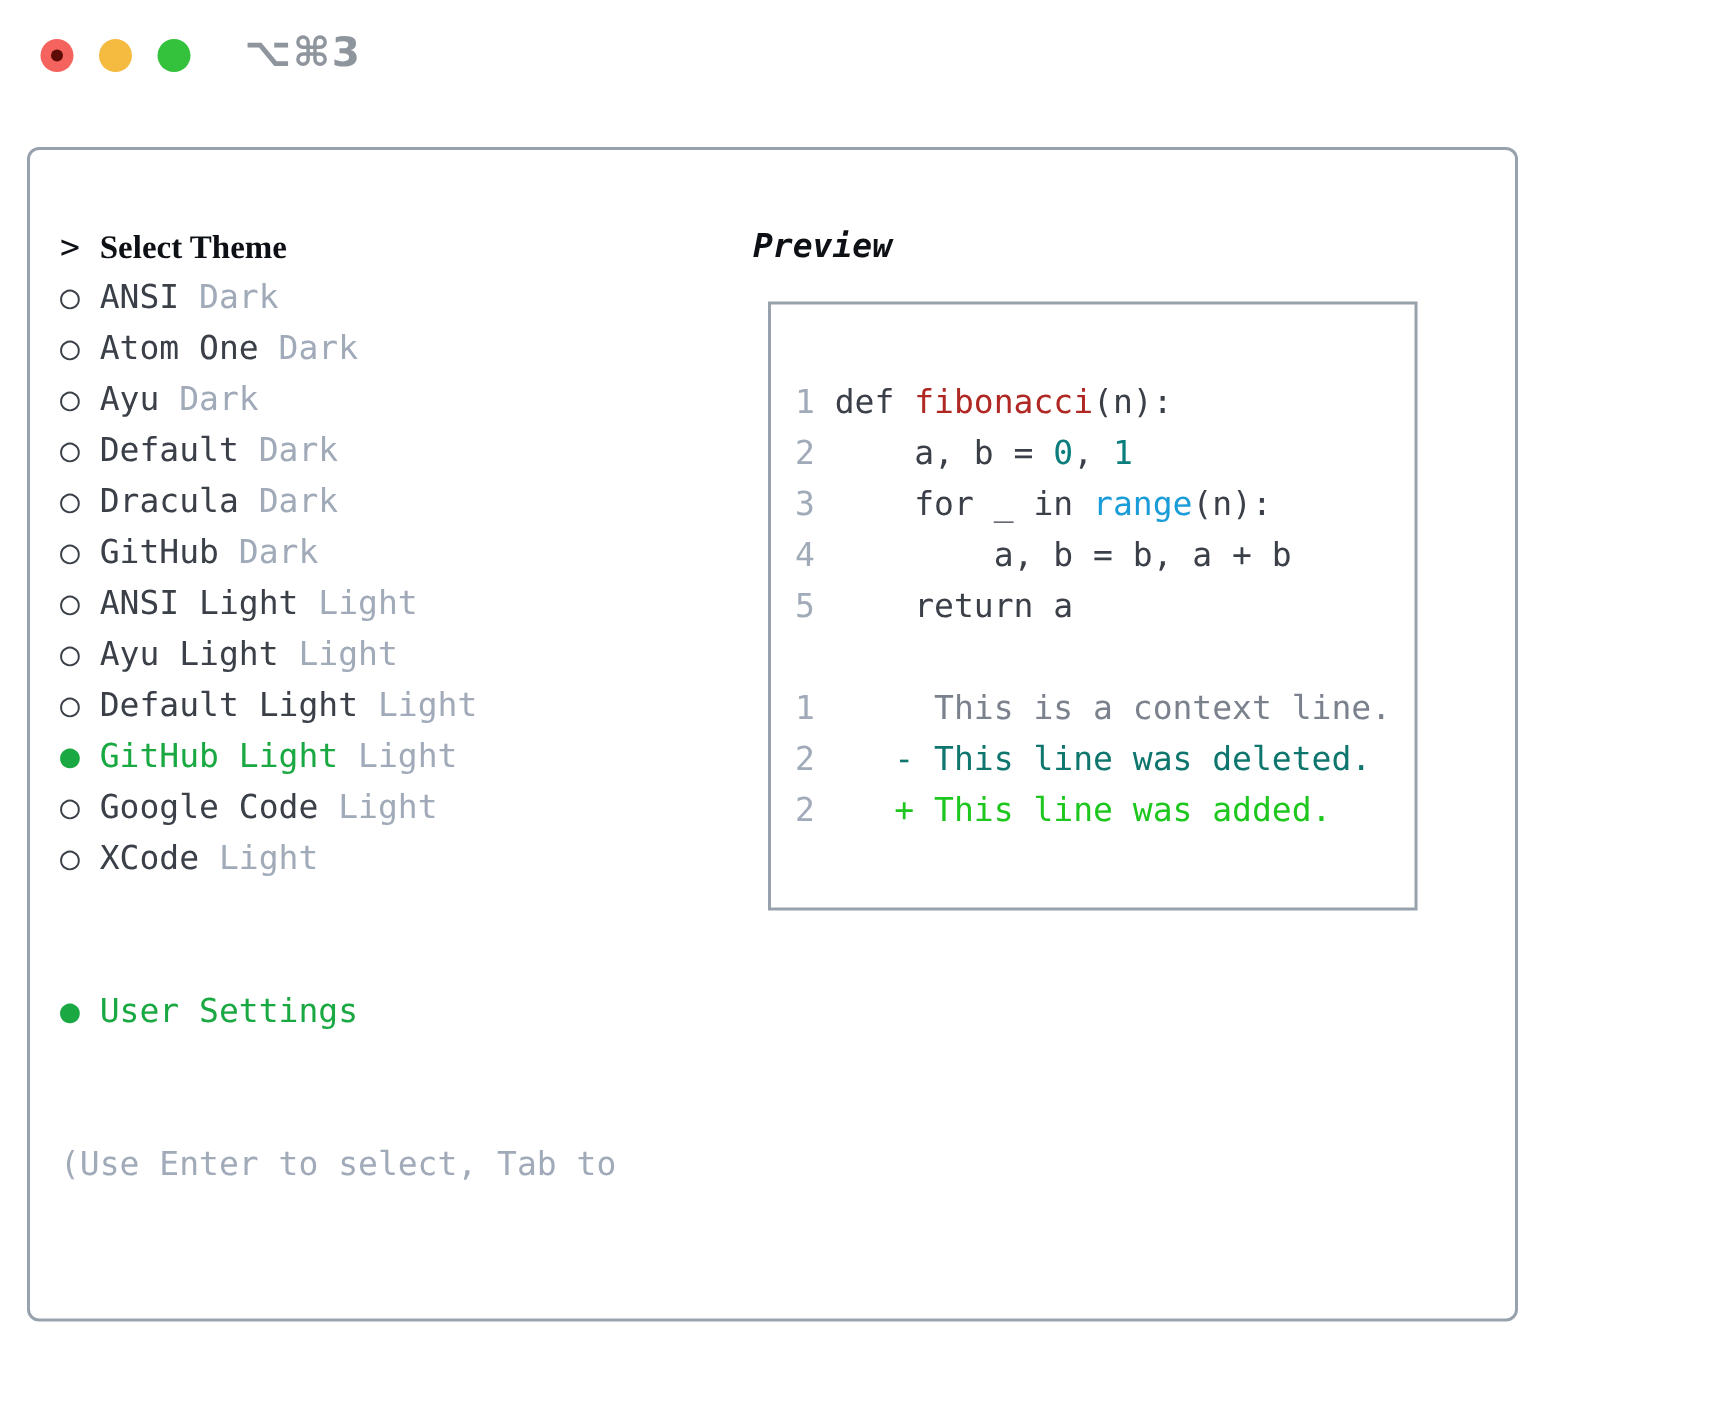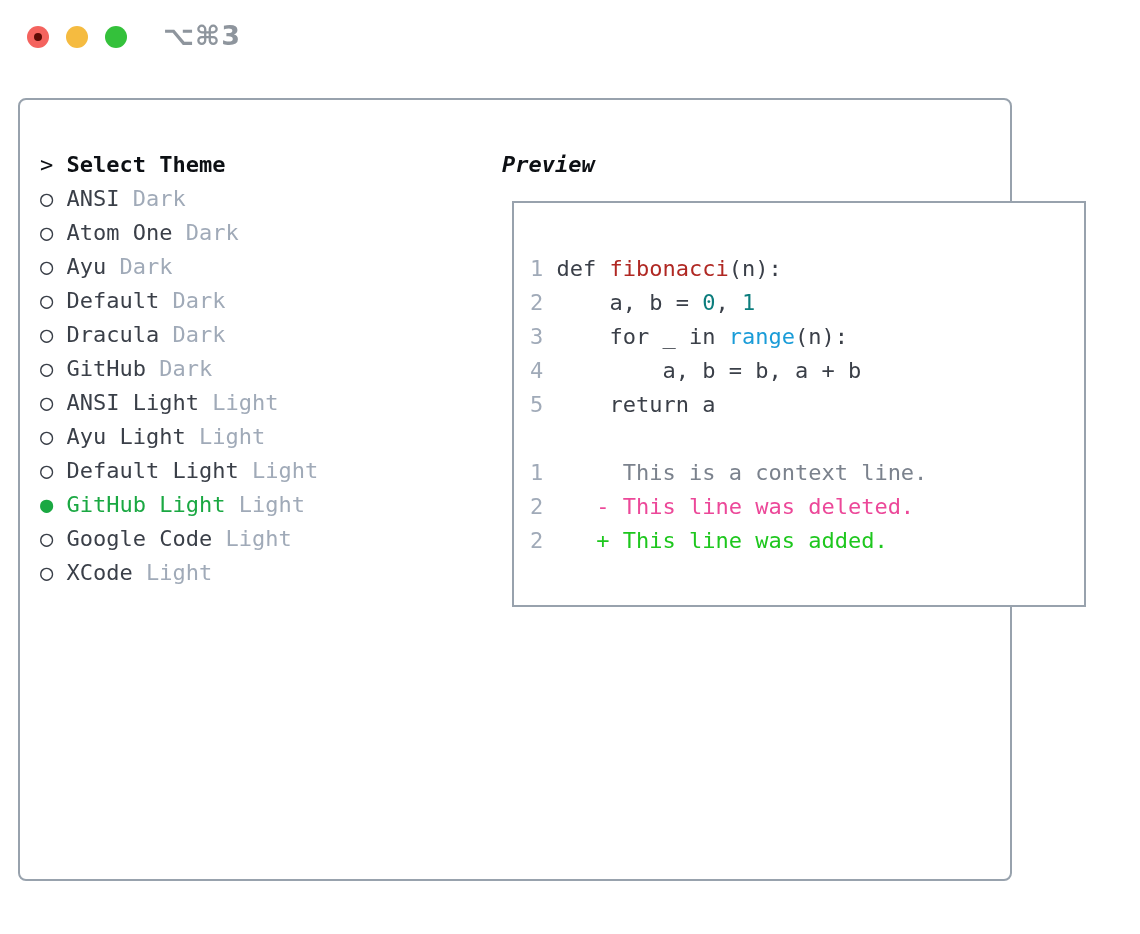--- a/index.html
+++ b/index.html
@@ -23,40 +23,40 @@
     font-size:27px;font-weight:bold;color:#8e959d;letter-spacing:1px;
   }
   
   .panel{
     position:absolute;left:18px;top:98px;width:994px;height:783px;
     border:2px solid #98a2ad;border-radius:8px;background:#ffffff;box-sizing:border-box;
   }
   .mono{font-size:22px;line-height:34px;white-space:pre;}
   
   .select-header{position:absolute;left:20px;top:48px;color:#0d1014;}
-  .select-header .hdr-label{font-weight:bold;}
+  .select-header .hdr-label{font-weight:bold;font-family:Liberation Serif, serif;}
   .theme-list{position:absolute;left:20px;top:82px;}
   .row{white-space:pre;cursor:default;}
   .apply-header{position:absolute;left:20px;top:524px;padding-left:2ch;color:#0d1014;}
   .apply-list{position:absolute;left:20px;top:558px;}
   .help{position:absolute;left:20px;top:660px;color:#a0aab8;}
   
   .c-fg{color:#3a3f48;}
   .c-muted{color:#a0aab8;margin-top:40px;}
   .c-context{color:#7b828d;}
   .c-selgreen{color:#1aa842;}
   .c-added{color:#1ec71e;}
-  .c-deleted{color:#ec4899;}
+  .c-deleted{color:#0f766e;}
   .c-syntaxRed{color:#b02823;}
   .c-teal{color:#0c7d7d;}
   .c-blue{color:#1a9cd8;}
   
   .preview-header{position:absolute;left:482px;top:48px;font-weight:bold;color:#0d1014;font-style:italic;}
   .preview-box{
-    position:absolute;left:492px;top:101px;width:574px;height:406px;
+    position:absolute;left:492px;top:101px;width:433px;height:406px;
     border:2px solid #98a2ad;background:#ffffff;box-sizing:border-box;
     padding:49px 0 0 16px;overflow:hidden;
   }
   .pline{white-space:pre;}
   .pline .ln{color:#a0aab8;}
 </style>
 </head>
 <body>
 
 <div class="window">
@@ -68,22 +68,22 @@
     <div class="win-title">⌥⌘3</div>
   </div>
 
   <div class="panel">
 
     <div class="mono select-header"><span class="hdr-prefix">&gt; </span><span class="hdr-label">Select Theme</span></div>
 
     <div class="mono theme-list" id="theme-list"><div class="row"><span class="c-fg">○</span><span class="c-fg"> ANSI </span><span class="c-muted">Dark</span></div><div class="row"><span class="c-fg">○</span><span class="c-fg"> Atom One </span><span class="c-muted">Dark</span></div><div class="row"><span class="c-fg">○</span><span class="c-fg"> Ayu </span><span class="c-muted">Dark</span></div><div class="row"><span class="c-fg">○</span><span class="c-fg"> Default </span><span class="c-muted">Dark</span></div><div class="row"><span class="c-fg">○</span><span class="c-fg"> Dracula </span><span class="c-muted">Dark</span></div><div class="row"><span class="c-fg">○</span><span class="c-fg"> GitHub </span><span class="c-muted">Dark</span></div><div class="row"><span class="c-fg">○</span><span class="c-fg"> ANSI Light </span><span class="c-muted">Light</span></div><div class="row"><span class="c-fg">○</span><span class="c-fg"> Ayu Light </span><span class="c-muted">Light</span></div><div class="row"><span class="c-fg">○</span><span class="c-fg"> Default Light </span><span class="c-muted">Light</span></div><div class="row"><span class="c-selgreen">●</span><span class="c-selgreen"> GitHub Light </span><span class="c-muted">Light</span></div><div class="row"><span class="c-fg">○</span><span class="c-fg"> Google Code </span><span class="c-muted">Light</span></div><div class="row"><span class="c-fg">○</span><span class="c-fg"> XCode </span><span class="c-muted">Light</span></div></div>
 
 
-    <div class="mono apply-list" id="apply-list"></div>
+    <div class="mono apply-list" id="apply-list"><div class="row"><span class="c-selgreen">●</span><span class="c-selgreen"> User Settings</span></div></div>
 
-    <div class="mono help" id="help-text"></div>
+    <div class="mono help" id="help-text"><div class="row">(Use Enter to select, Tab to</div></div>
 
     <div class="mono preview-header">Preview</div>
 
     <div class="preview-box mono" id="preview-box"><div class="pline"><span class="ln">1 </span><span class="c-fg">def </span><span class="c-syntaxRed">fibonacci</span><span class="c-fg">(n):</span></div><div class="pline"><span class="ln">2 </span><span class="c-fg">    a, b = </span><span class="c-teal">0</span><span class="c-fg">, </span><span class="c-teal">1</span></div><div class="pline"><span class="ln">3 </span><span class="c-fg">    for _ in </span><span class="c-blue">range</span><span class="c-fg">(n):</span></div><div class="pline"><span class="ln">4 </span><span class="c-fg">        a, b = b, a + b</span></div><div class="pline"><span class="ln">5 </span><span class="c-fg">    return a</span></div><div class="pline"><span class="ln">  </span></div><div class="pline"><span class="ln">1 </span><span class="c-context">     This is a context line.</span></div><div class="pline"><span class="ln">2 </span><span class="c-deleted">   - This line was deleted.</span></div><div class="pline"><span class="ln">2 </span><span class="c-added">   + This line was added.</span></div></div>
 
   </div>
 </div>
 
 </body></html>

